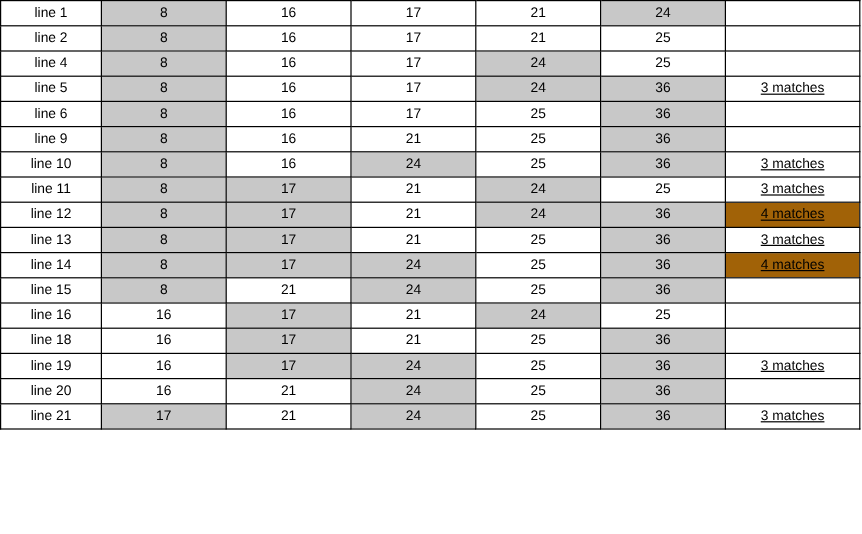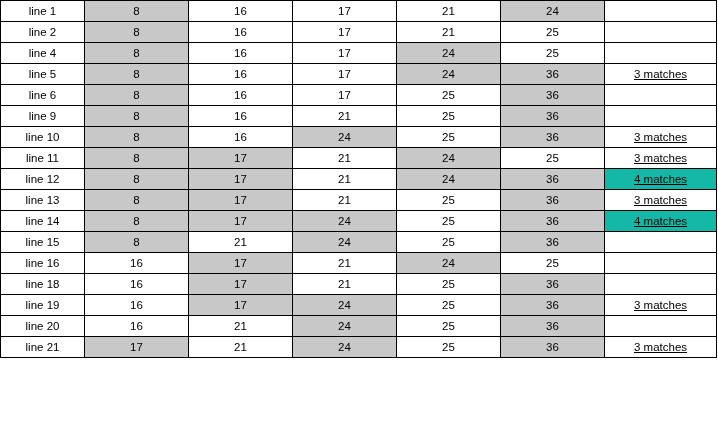--- a/index.html
+++ b/index.html
@@ -39,21 +39,21 @@
   }
   td.plain {
     background: #ffffff;
   }
   td.note {
     background: #ffffff;
     text-align: center;
     text-decoration: underline;
   }
   td.note.highlight {
-    background: #14b8a6;
+    background: #a16207;
   }
   col.c-label { width: 84px; }
   col.c-num   { width: 104px; }
   col.c-note  { width: 112px; }
 </style>
 </head>
 <body>
 
 <table class="lottery-table">
   <colgroup>

